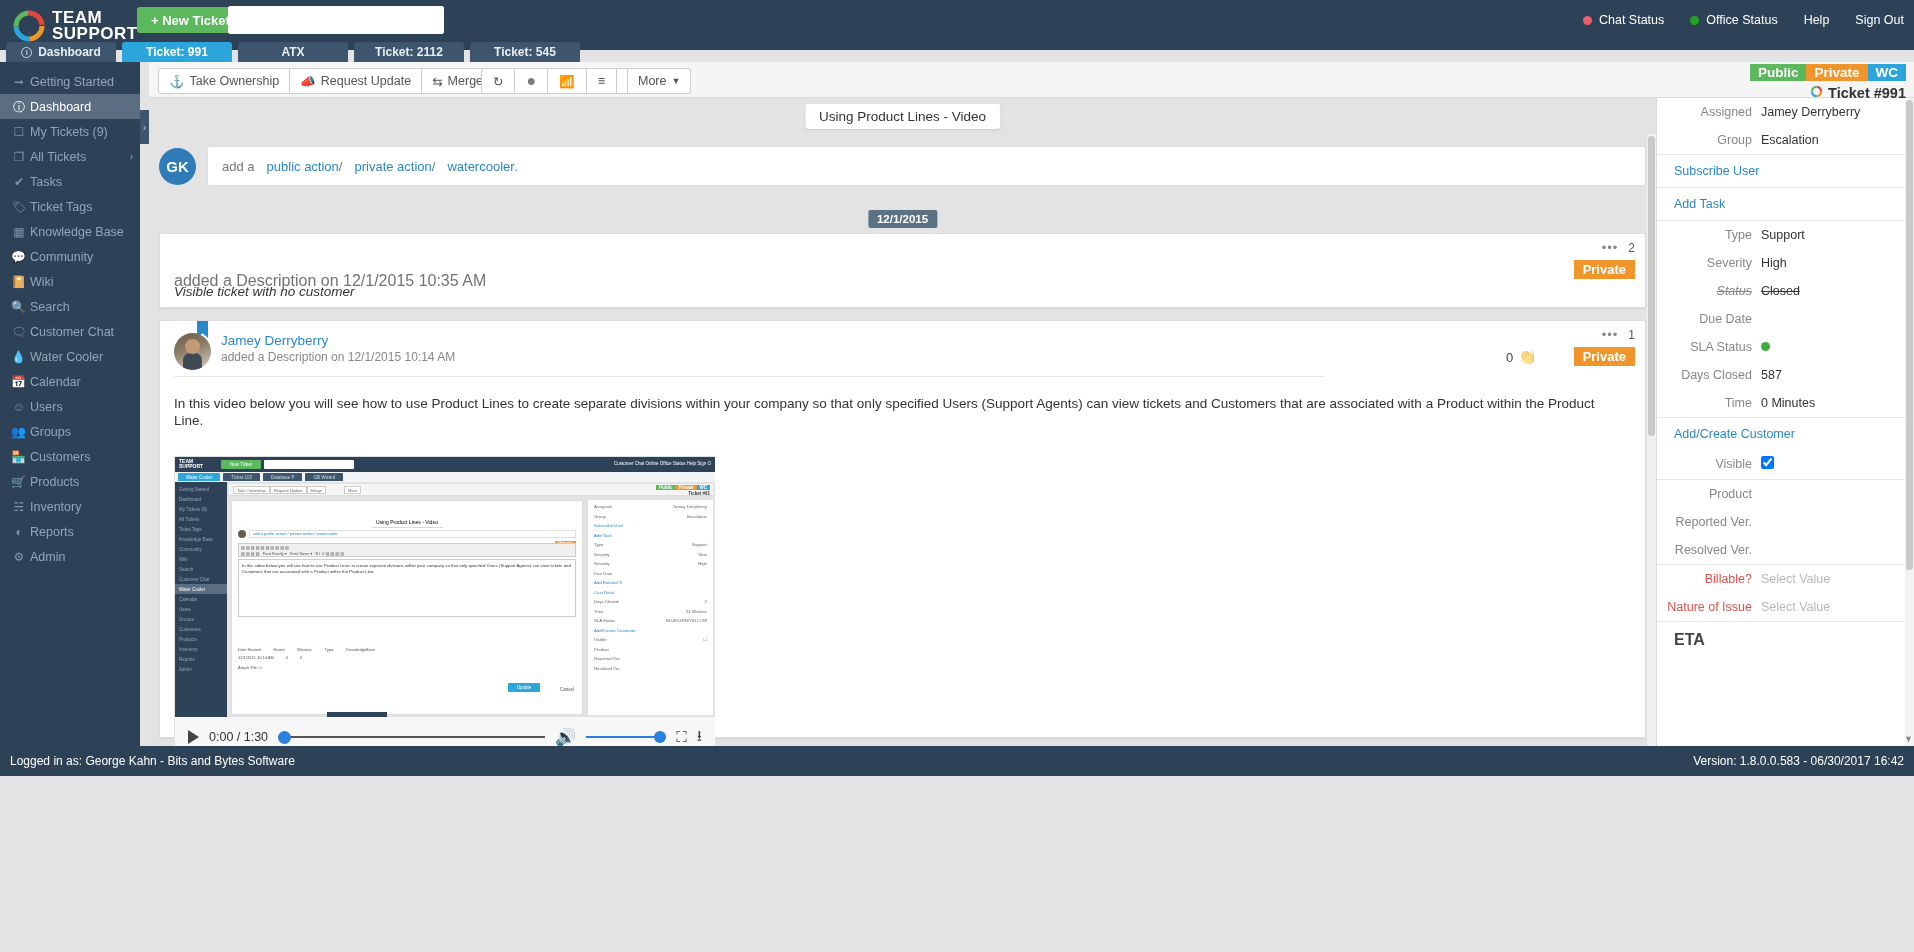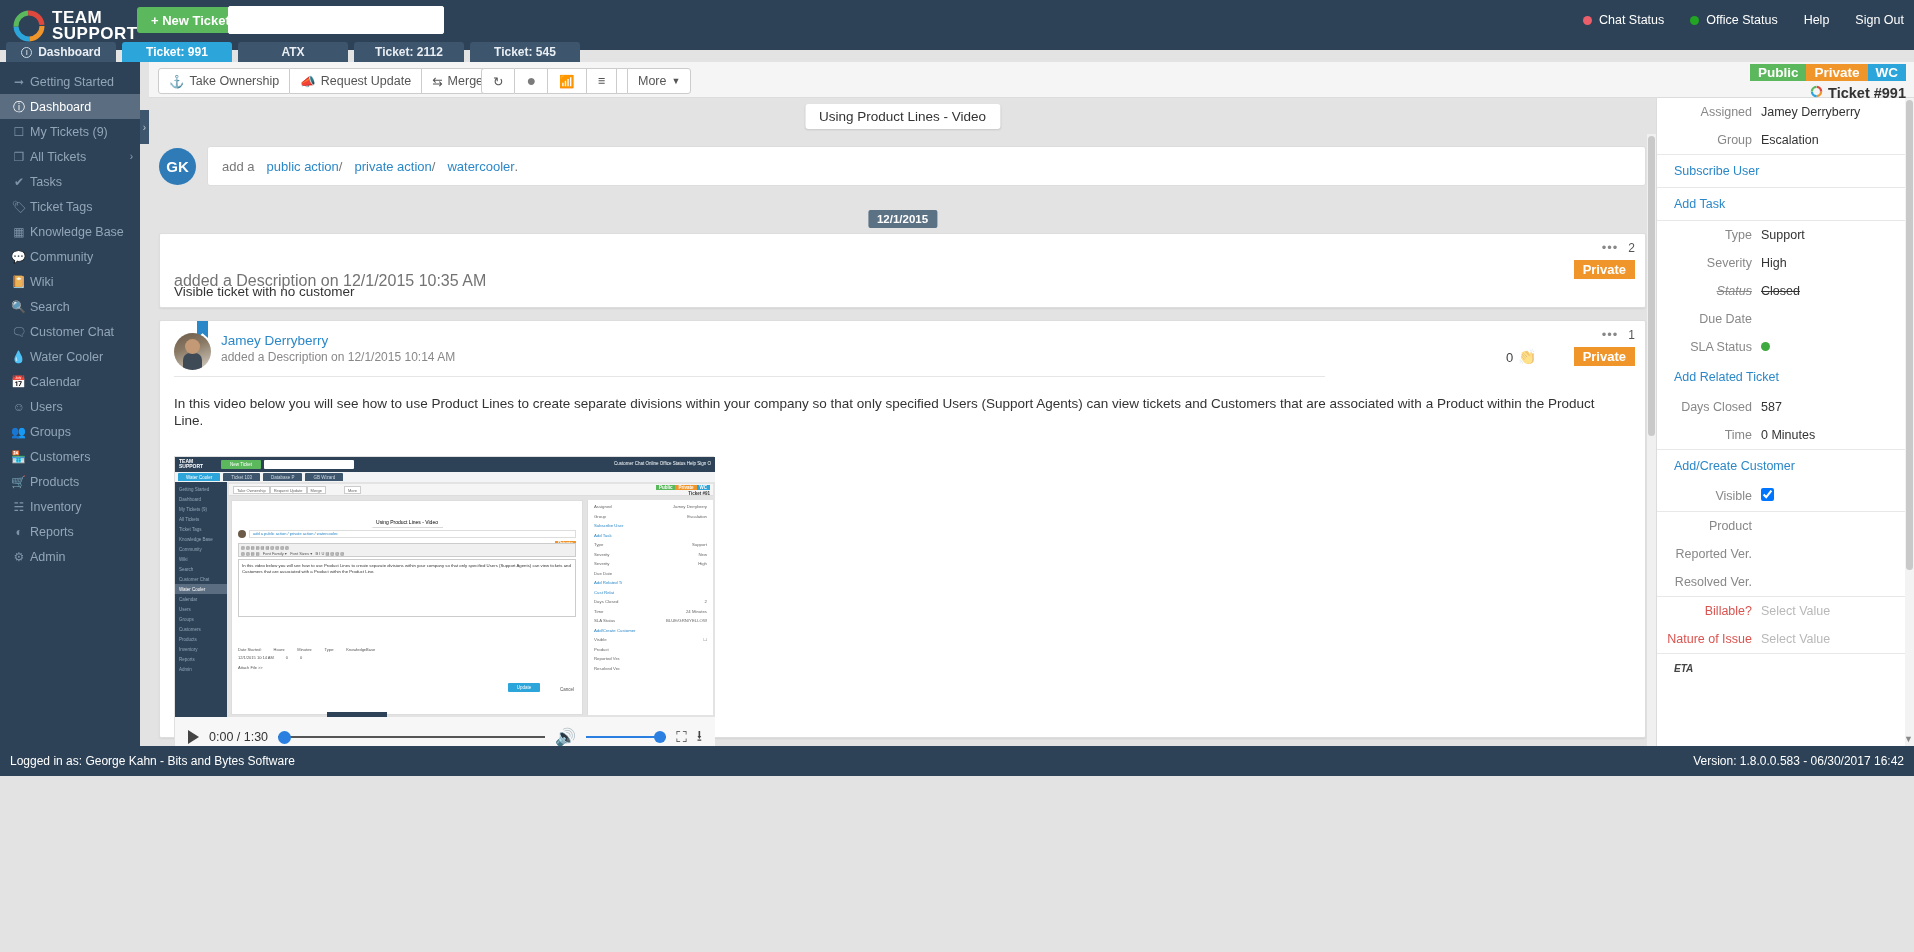--- a/index.html
+++ b/index.html
@@ -194,21 +194,21 @@
     position: absolute; right: 10px; top: 26px;
     background: #f0952a; color: #fff; font-weight: bold; font-size: 13px;
     padding: 2px 9px;
   }
   .post-sub {
     position: absolute; left: 14px; top: 26px;
     font-size: 16px; color: #737373; margin-top: 12px;
   }
   .post-body {
     position: absolute; left: 14px; right: 14px; top: 50px;
-    font-size: 13.5px; color: #333; line-height: 1.25;
+    font-size: 13.5px; color: #333; line-height: 1.25; font-style: italic;
   }
   .poster {
     position: absolute; left: 14px; top: 12px;
     display: flex; gap: 10px;
   }
   .poster-pic {
     width: 37px; height: 37px; border-radius: 50%;
     background: linear-gradient(160deg,#6b5a48 0%,#8a7a65 40%,#d8d2c8 100%);
     flex: none; position: relative; overflow: hidden;
   }
@@ -334,21 +334,21 @@
   }
   .pvalue { color: #333; font-size: 12.5px; line-height: 16px; }
   .pvalue.muted { color: #b8b8b8; }
   .plabel.req { color: #d9534f; }
   .plabel.strike, .pvalue.strike { text-decoration: line-through; }
   .plabel.strike { font-style: italic; }
   .plink {
     padding: 9px 8px 9px 17px; color: #2b88c8; cursor: pointer; font-size: 12.5px;
   }
   .psep { border-top: 1px solid #e8e8e8; }
-  .pbold { padding: 9px 8px 9px 17px; font-weight: bold; color: #444; font-size: 10px; font-style: italic; }
+  .pbold { padding: 9px 8px 9px 17px; font-weight: bold; color: #444; font-size: 16px; }
   .greendot { width: 9px; height: 9px; border-radius: 50%; background: #3faa3f; display: inline-block; }
   .pchk { width: 13px; height: 13px; }
   .scrollbar-v {
     position: absolute; right: 0; top: 0; width: 9px; bottom: 0; background: #f3f3f3;
   }
   .scrollthumb {
     position: absolute; right: 1px; top: 2px; width: 7px; height: 470px;
     background: #c9c9c9; border-radius: 4px;
   }
   .scroll-arrow { position:absolute; right:1px; bottom:2px; font-size:9px; color:#888; }
@@ -806,21 +806,20 @@
         <div class="pvalue strike">Closed</div>
       </div>
       <div class="prow">
         <div class="plabel">Due Date</div>
         <div class="pvalue"></div>
       </div>
       <div class="prow">
         <div class="plabel">SLA Status</div>
         <div class="pvalue"><span class="greendot"></span></div>
       </div>
-      <div class="plink">Add Related Ticket</div>
       <div class="prow">
         <div class="plabel">Days Closed</div>
         <div class="pvalue">587</div>
       </div>
       <div class="prow">
         <div class="plabel">Time</div>
         <div class="pvalue">0 Minutes</div>
       </div>
       <div class="psep"></div>
       <div class="plink">Add/Create Customer</div>

